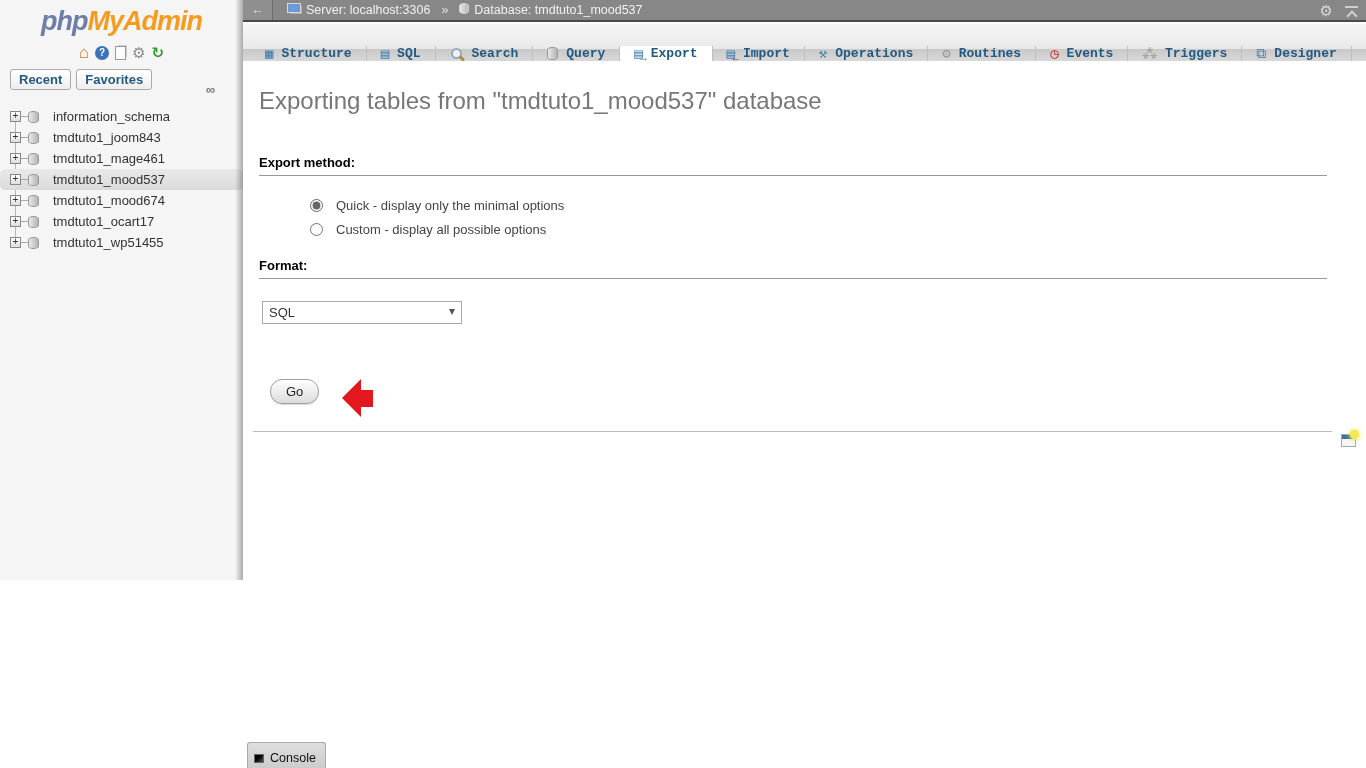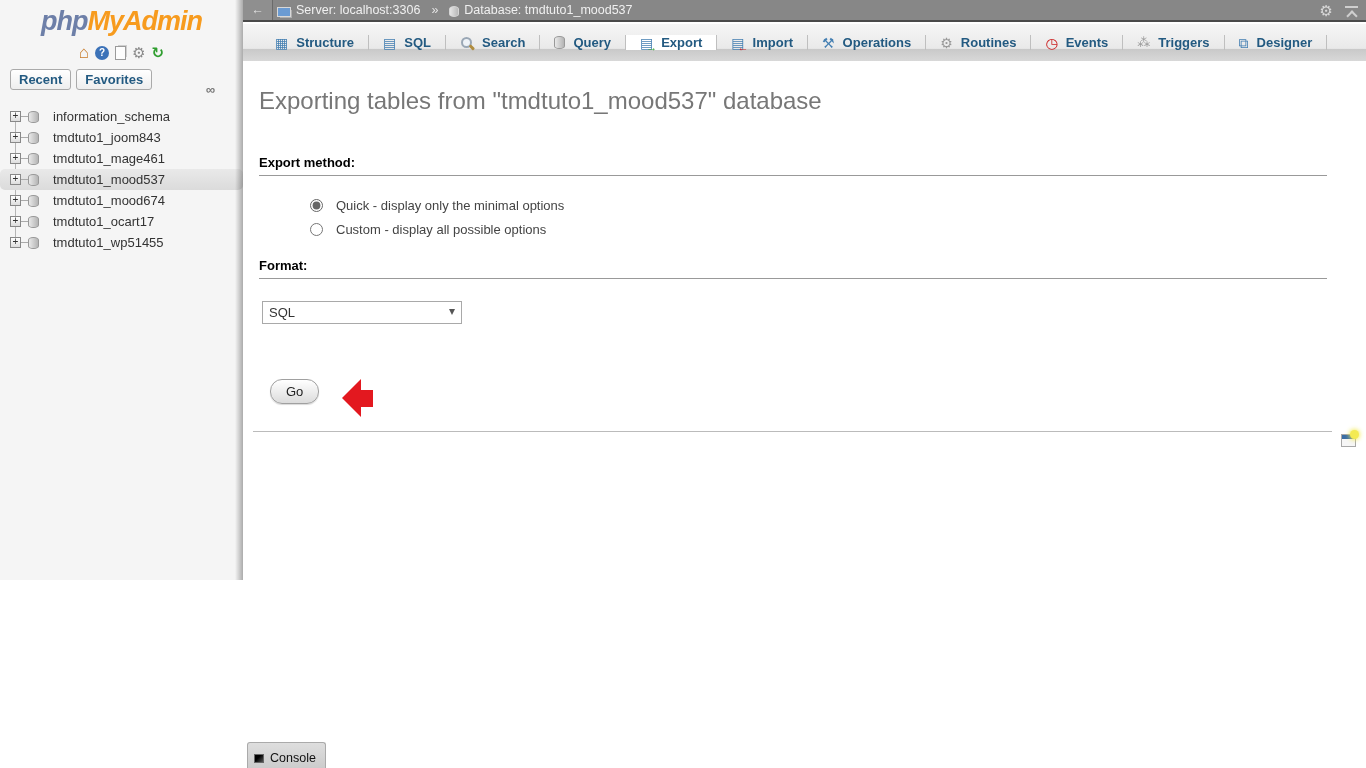--- a/index.html
+++ b/index.html
@@ -40,36 +40,36 @@
   .hline { width:7px; height:1px; background:#aaa; flex:none; }
   .db-ico { width:11px; height:12px; border:1px solid #999; border-radius:5px/3px;
             background:linear-gradient(to right,#e9e9e9,#b4b4b4); flex:none; }
   .tree-label { margin-left:14px; font-size:13px; color:#333; white-space:nowrap; }
 
   
   .topbar { position:absolute; left:243px; top:0; right:0; height:22px; background:#878787;
             border-bottom:2px solid #4a4a4a; display:flex; align-items:center; color:#f0f0f0; font-size:12.5px; }
   .back-box { width:30px; height:100%; display:flex; align-items:center; justify-content:center;
               border-right:1px solid #6a6a6a; background:#8f8f8f; color:#e5e5e5; cursor:pointer; }
-  .crumb { display:flex; align-items:flex-end; gap:5px; margin-left:4px; }
+  .crumb { display:flex; align-items:flex-start; gap:5px; margin-left:14px; }
   .monitor-ico { width:14px; height:10px; border:1px solid #d8d8d8; background:#6b9bd2;
                  box-shadow:2px 2px 0 -1px #aeaeae; }
   .crumb-sep { margin:0 6px; color:#e5e5e5; }
   .db-ico-light { width:10px; height:11px; border:1px solid #d5d5d5; border-radius:5px/3px;
                   background:linear-gradient(to right,#e5e5e5,#b9b9b9); }
   .topbar-right { position:absolute; right:8px; top:0; height:22px; display:flex; align-items:center; gap:12px; }
   .gear-white::before { content:"⚙"; color:#d8d8d8; font-size:15px; cursor:pointer; }
   .collapse-ico { width:13px; height:11px; border-top:2px solid #cfcfcf; position:relative; cursor:pointer; }
   .collapse-ico::after { content:""; position:absolute; left:3px; top:4px; width:6px; height:6px;
                  border-left:2px solid #cfcfcf; border-top:2px solid #cfcfcf; transform:rotate(45deg); }
 
   
   .tabbar { position:absolute; left:243px; top:24px; right:0; height:37px;
             background:linear-gradient(#f6f6f6 0%, #e9e9e9 66%, #c9c9c9 68%, #d8d8d8 100%);
-            display:flex; align-items:center; padding-left:18px; }
+            display:flex; align-items:flex-end; padding-left:8px;font-family:Liberation Mono, monospace; }
   .tab { display:flex; align-items:center; gap:8px; padding:0 14px; font-size:13px; font-weight:bold;
          color:#235a81; border-right:1px solid #bfbfbf; cursor:pointer; white-space:nowrap; }
   .tab.active { background:#fff; }
   .tabicon { display:inline-block; position:relative; font-weight:normal; line-height:1; }
   [data-name="structure-icon"]::before { content:"▦"; color:#447fb2; font-size:14px; }
   [data-name="sql-icon"]::before { content:"▤"; color:#447fb2; font-size:14px; }
   [data-name="search-icon"] { width:14px; height:14px; }
   [data-name="search-icon"]::before { content:""; position:absolute; left:1px; top:1px; width:7px; height:7px;
          border:2px solid #9aa7b5; border-radius:50%; background:#eef2f7; }
   [data-name="search-icon"]::after { content:""; position:absolute; left:9px; top:10px; width:6px; height:2.5px;

